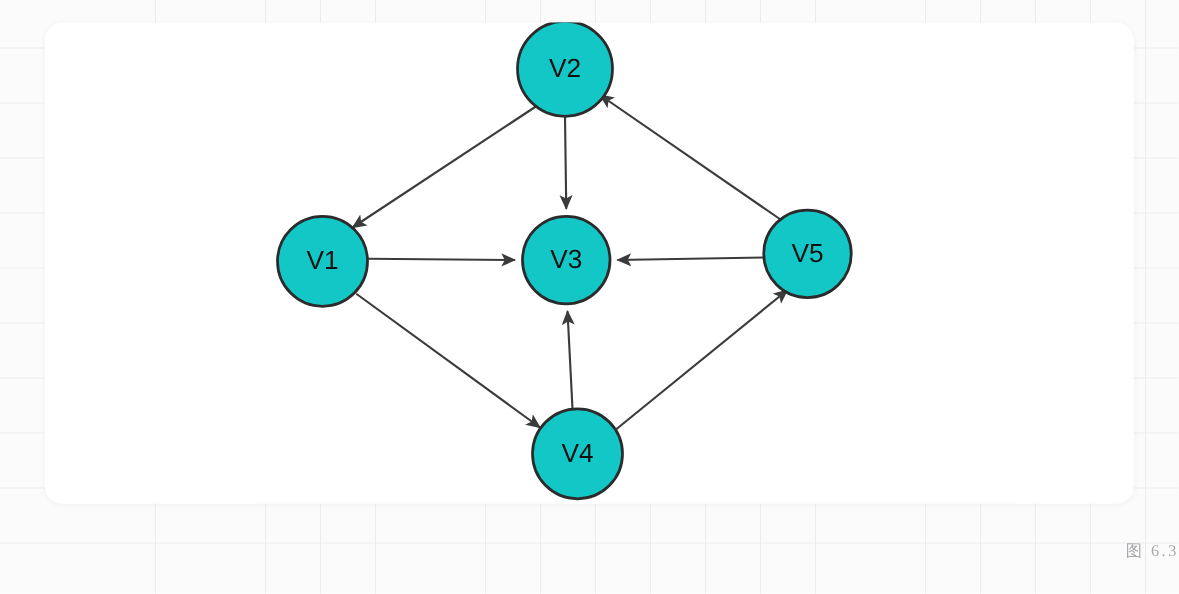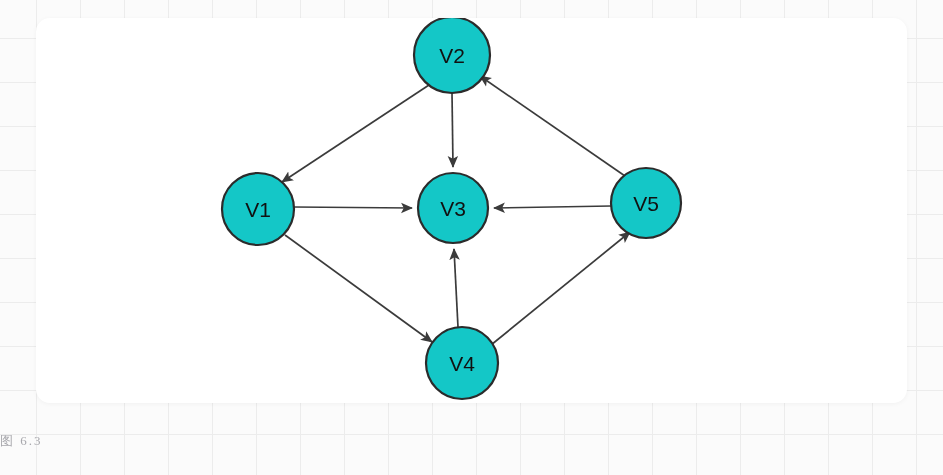--- a/index.html
+++ b/index.html
@@ -63,21 +63,21 @@
     stroke: #3b3b3b;
     stroke-width: 1.7;
     fill: none;
   }
 
   #figure-caption {
     position: absolute;
     left: 0;
     top: 432px;
     width: 943px;
-    text-align: left;
+    text-align: right;
     font-family: "Liberation Serif", "Liberation Sans", serif;
     font-size: 13px;
     letter-spacing: 2px;
     color: #a8a8ad;
     user-select: none;
   }
 </style>
 </head>
 <body>
 

